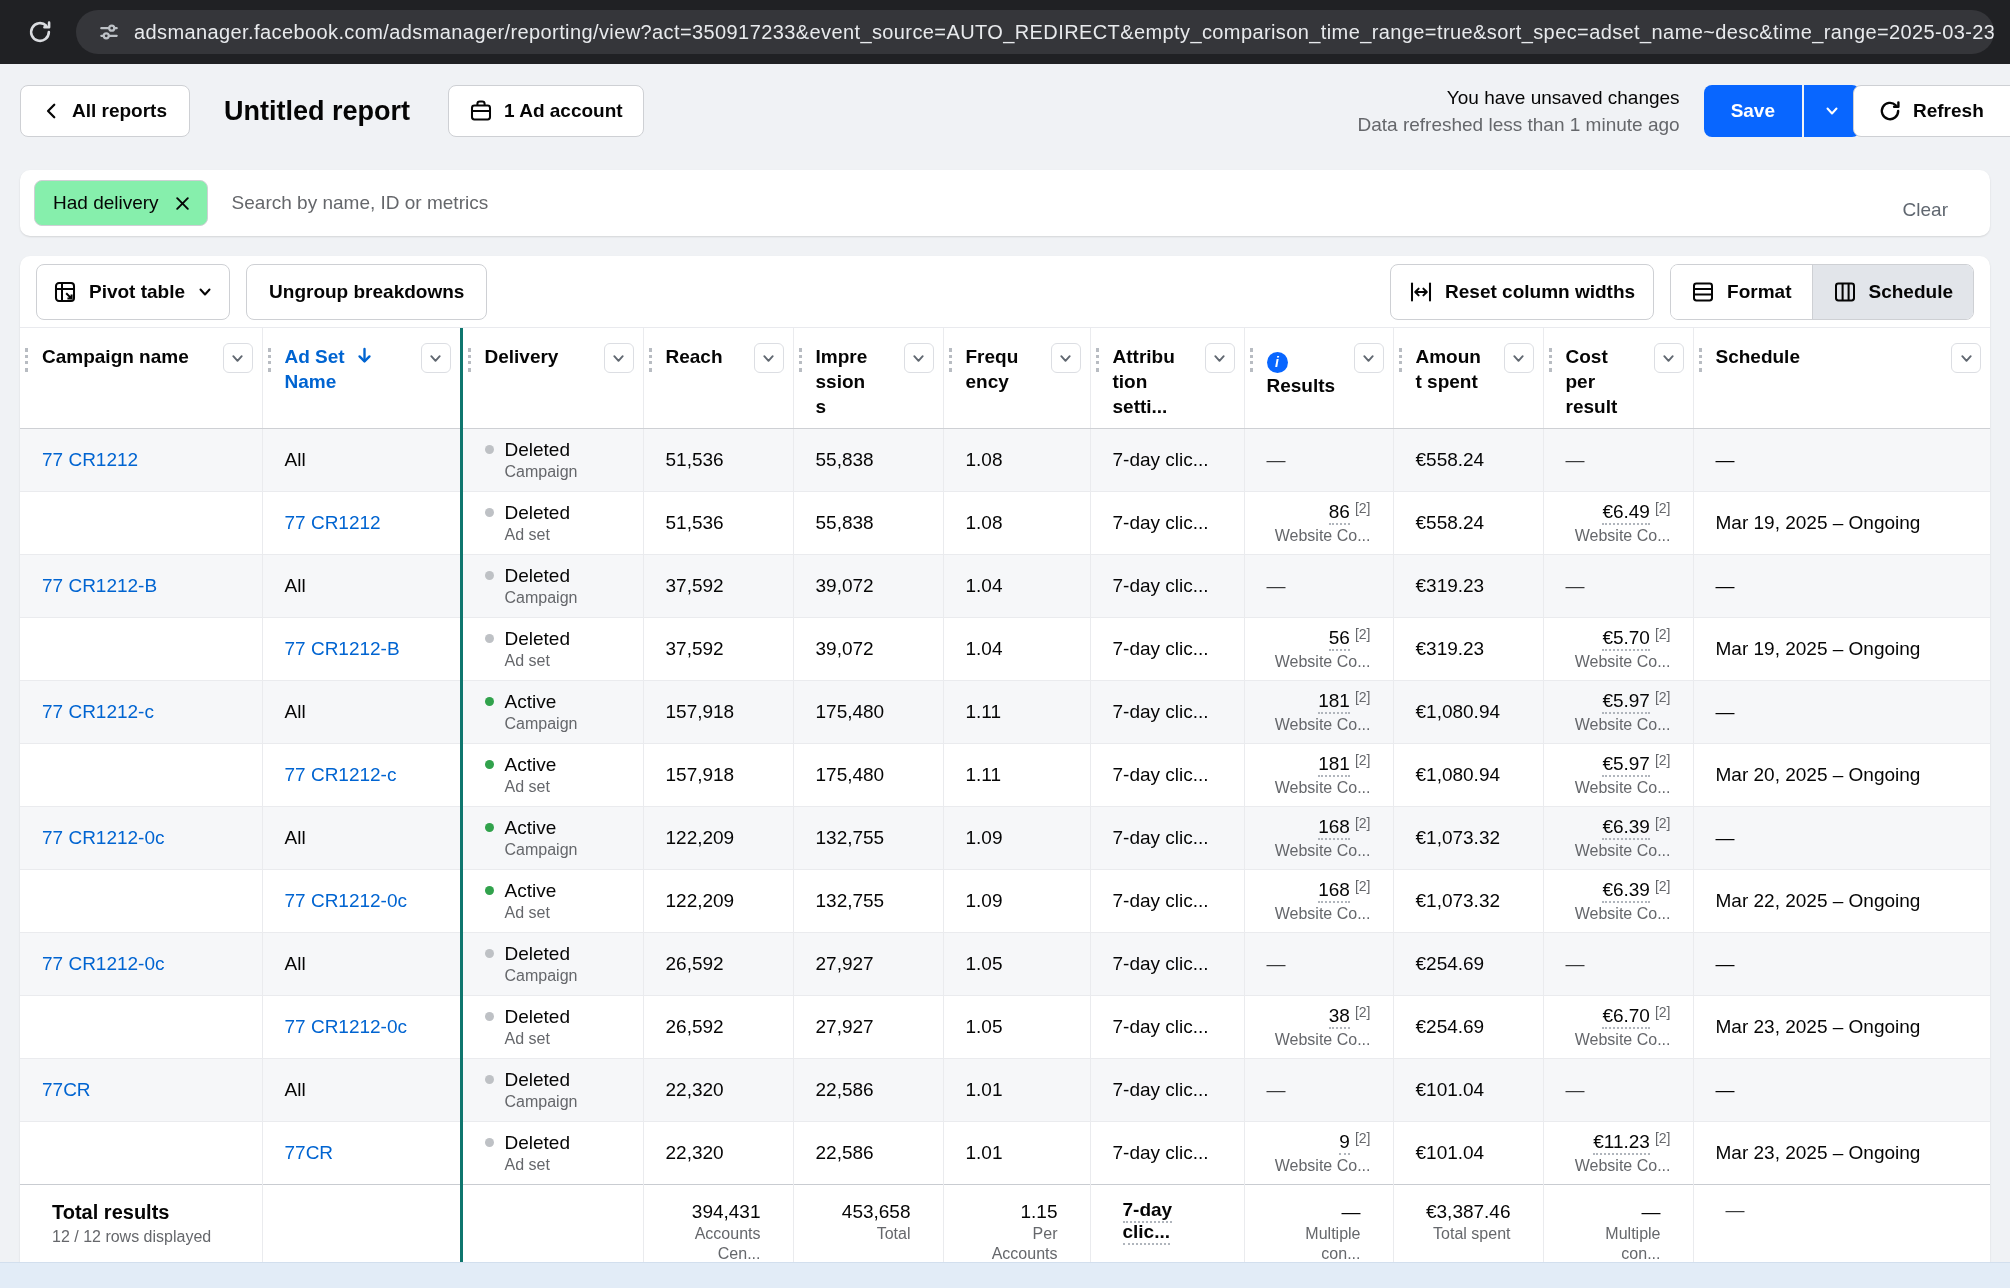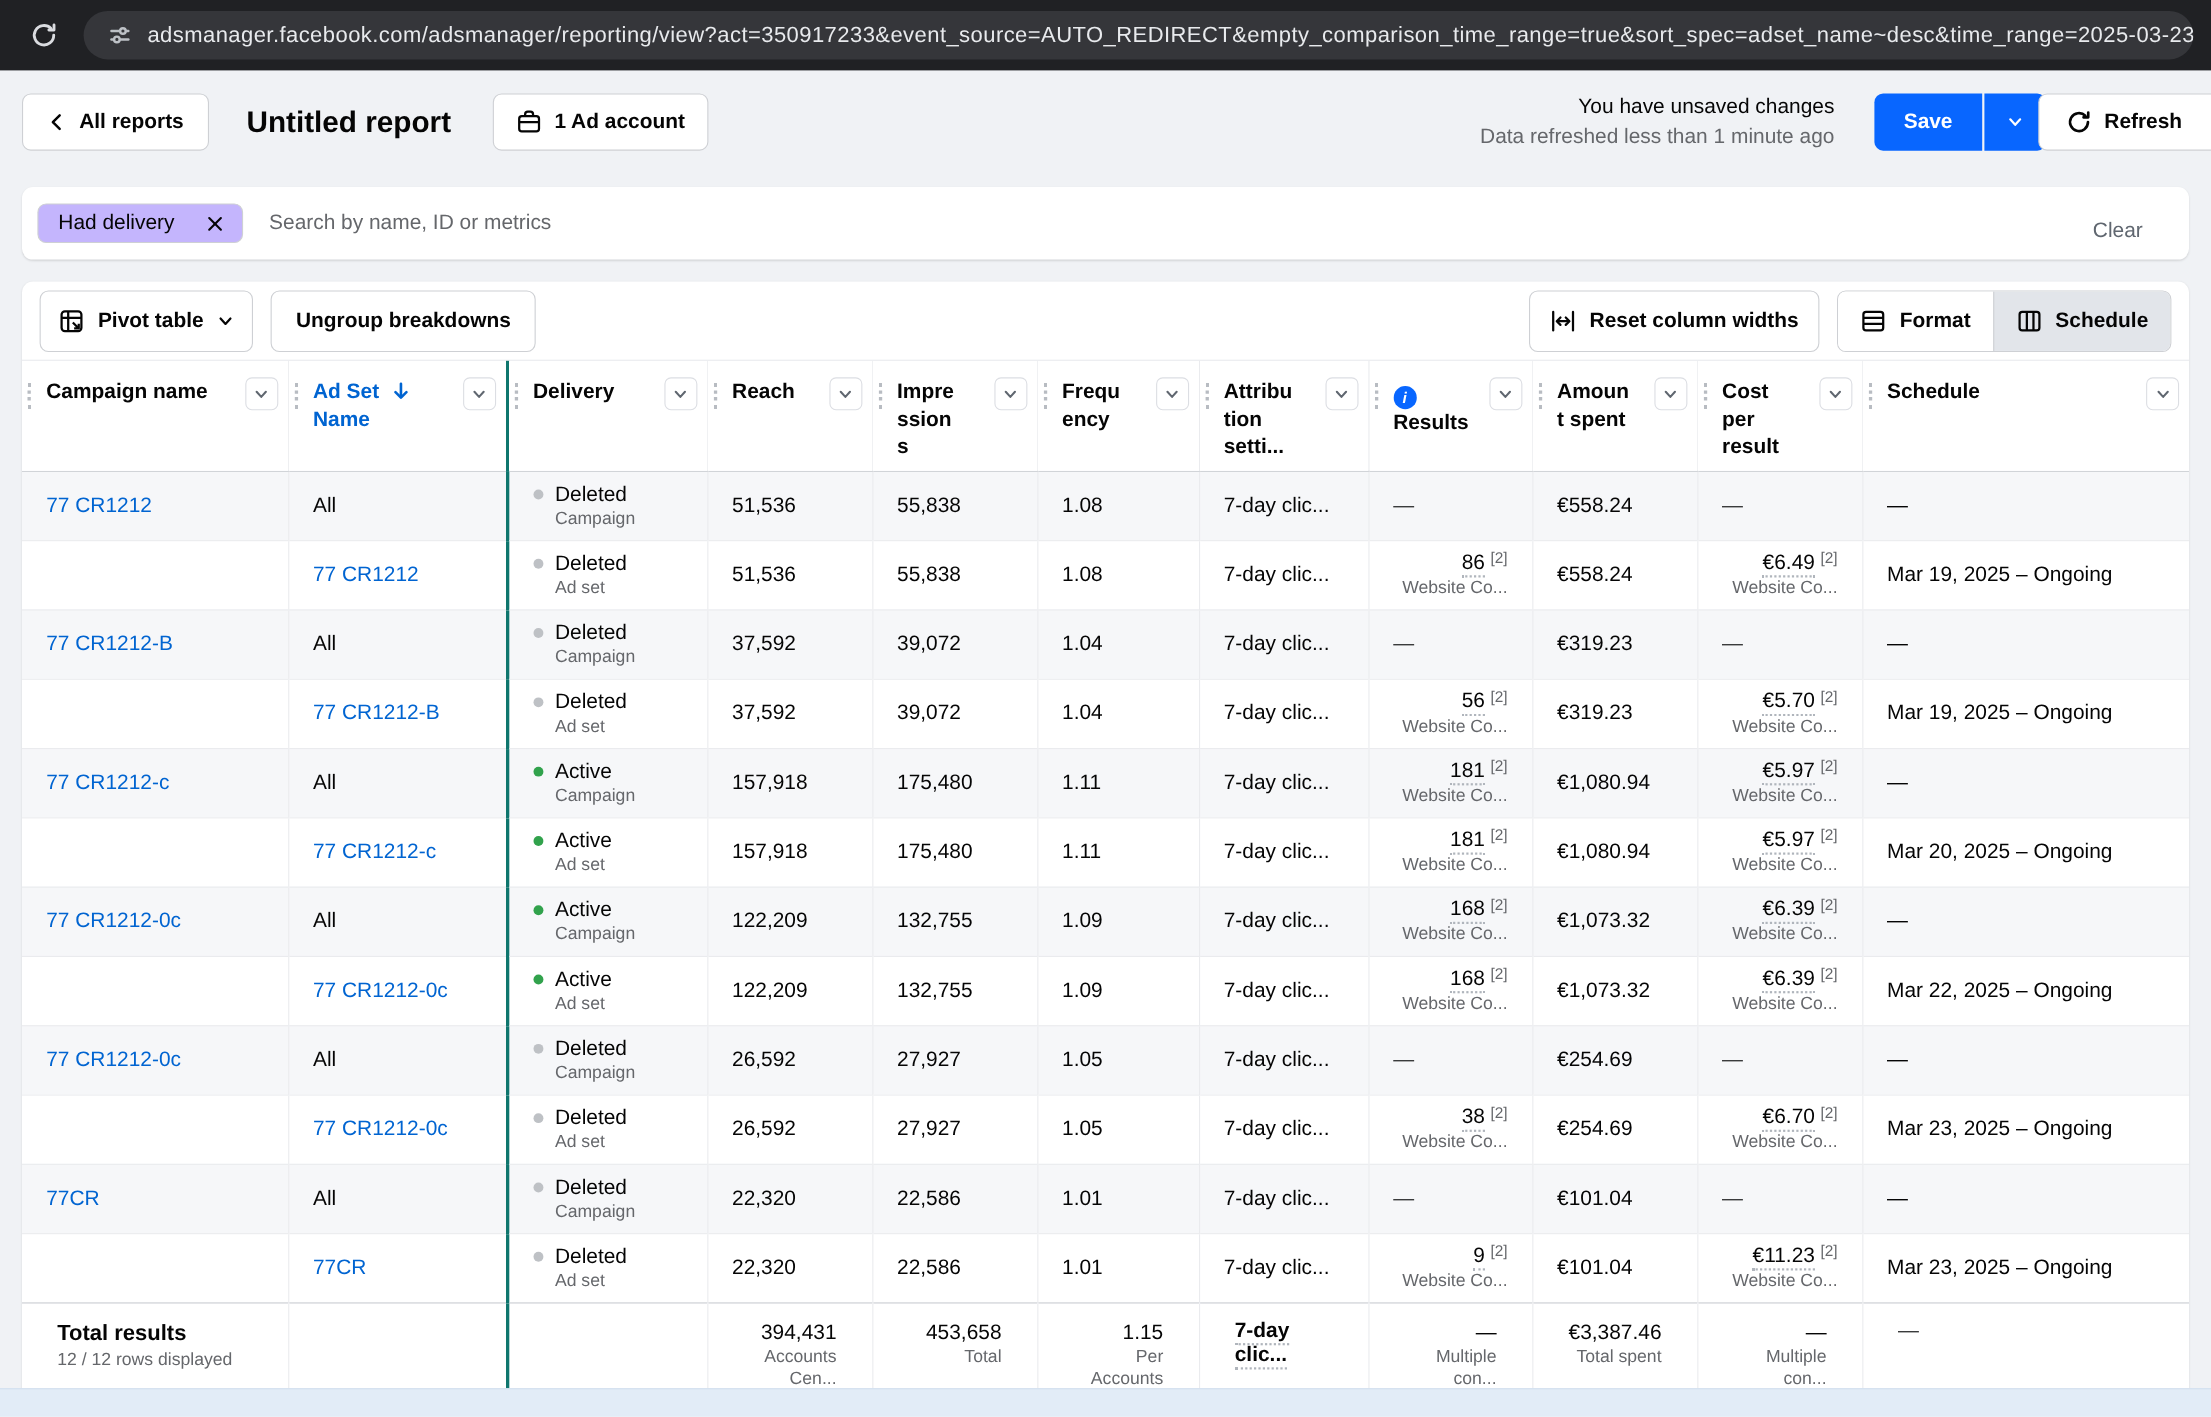--- a/index.html
+++ b/index.html
@@ -22,27 +22,27 @@
   .app-header { height: 94px; display: flex; align-items: center; padding: 0 150px 0 20px; overflow: hidden; position: relative; }
   .btn { display: inline-flex; align-items: center; justify-content: center; gap: 11px; background: #fff; border: 1px solid #ced0d4; border-radius: 8px; font-weight: 700; font-size: 19px; color: #050505; cursor: pointer; font-family: inherit; }
   .back-btn { height: 52px; padding: 0 22px; flex: none; }
   .page-title { font-size: 27px; font-weight: 700; margin-left: 34px; flex: none; }
   .account-btn { height: 52px; padding: 0 20px; margin-left: 38px; flex: none; }
   .header-right { margin-left: auto; display: flex; align-items: center; flex: none; }
   .status-lines { text-align: right; line-height: 27px; }
   .status-unsaved { font-size: 19px; color: #050505; }
   .status-refreshed { font-size: 19px; color: #65676b; }
   .save-group { display: flex; margin-left: 24px; flex: none; }
-  .save-btn { height: 52px; padding: 0 27px; background: #0866ff; color: #fff; border: none; border-radius: 8px 0 0 8px; font-weight: 700; font-size: 19px; font-family: inherit; cursor: pointer; margin-left: 12px; }
+  .save-btn { height: 52px; padding: 0 27px; background: #0866ff; color: #fff; border: none; border-radius: 8px 0 0 8px; font-weight: 700; font-size: 19px; font-family: inherit; cursor: pointer; }
   .save-caret { width: 56px; height: 52px; margin-left: 2px; background: #0866ff; color: #fff; border: none; border-radius: 0 8px 8px 0; display: flex; align-items: center; justify-content: center; cursor: pointer; }
   .refresh-btn { position: absolute; right: -58px; top: 21px; height: 52px; padding: 0 24px; width: 215px; justify-content: flex-start; }
 
   
   .filter-card { margin: 12px 20px 0; height: 66px; background: #fff; border-radius: 10px; box-shadow: 0 1px 2px rgba(0,0,0,.12); display: flex; align-items: center; padding: 0 14px; }
-  .filter-chip { height: 36px; border: 1px solid #ced0d4; border-radius: 8px; display: flex; align-items: center; gap: 28px; padding: 0 16px 0 18px; background: #c4b5fd; cursor: pointer; }
+  .filter-chip { height: 46px; border: 1px solid #ced0d4; border-radius: 8px; display: flex; align-items: center; gap: 15px; padding: 0 16px 0 18px; background: #86efac; cursor: pointer; }
   .chip-label { font-size: 19px; color: #050505; }
   .chip-close { color: #050505; display: flex; cursor: pointer; }
   .search-input { flex: 1; border: none; outline: none; font-size: 19px; font-family: inherit; margin-left: 24px; color: #050505; background: transparent; }
   .search-input::placeholder { color: #65676b; }
   .clear-btn { font-size: 19px; color: #606770; margin-right: 28px; background: none; border: none; font-family: inherit; cursor: pointer; margin-top: 14px; }
   .date-btn { height: 50px; padding: 0 17px; gap: 13px; }
   .date-caret { display: flex; margin-left: 3px; }
 
   
   .table-card { margin: 20px 20px 0; background: #fff; border-radius: 10px 10px 0 0; box-shadow: 0 1px 2px rgba(0,0,0,.12); }

